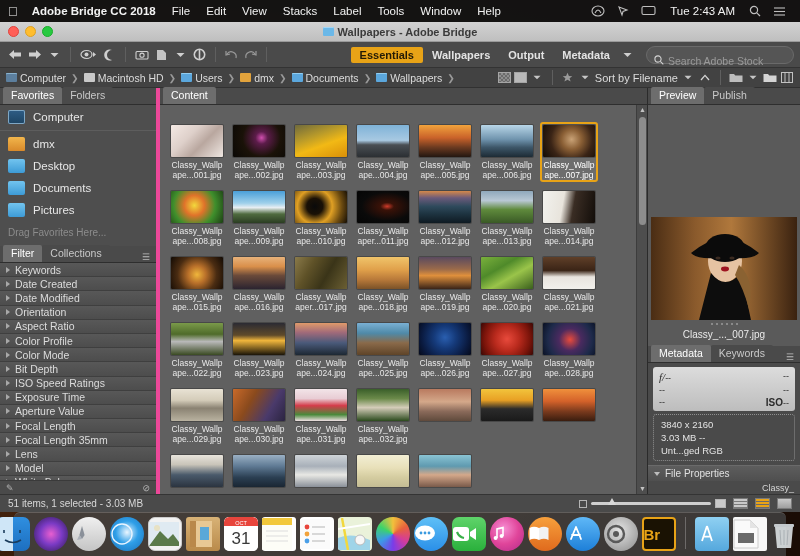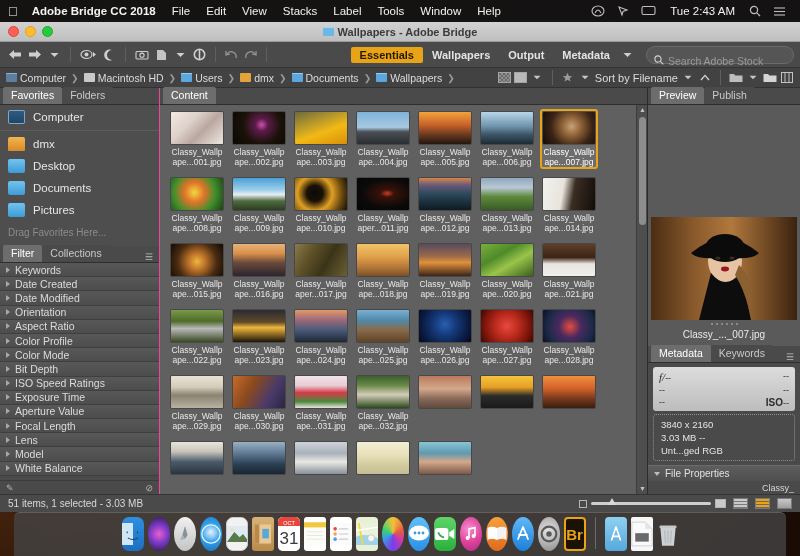--- a/index.html
+++ b/index.html
@@ -119,21 +119,21 @@
     padding-left:3px; position:relative;
   }
   .ptab {
     font-size:10.5px; color:#c9c9c9; padding:2px 8px 2px 8px;
     background:#4a4a4a; border-radius:2px 2px 0 0; line-height:13px;
   }
   .ptab.active { background:#6d6d6d; color:#fff; }
   .ptab-menu { margin-left:auto; color:#bdbdbd; font-size:9px; padding-right:6px; }
 
   
-  .leftcol { width:160px; flex:0 0 160px; display:flex; flex-direction:column; border-right:1px solid #ec4899; background:#fdba74;}
+  .leftcol { width:160px; flex:0 0 160px; display:flex; flex-direction:column; border-right:4px solid #ec4899; background:#fdba74;}
   .fav-list { background:#4e4e4e; flex:0 0 auto; padding:1px 0 0; }
   .fav-item { display:flex;align-items:center;gap:8px;padding:4px 8px;color:#e6e6e6;font-size:11.5px;}
   .fav-sep { height:1px;background:#5d5d5d;margin:2px 0; }
   .fav-ico { width:17px;height:14px;border-radius:2px;flex:0 0 auto;position:relative;}
   .fav-ico.computer{background:linear-gradient(#2f5d86,#1d4463);box-shadow:inset 0 0 0 1px #7fa7c4;}
   .fav-ico.home{background:linear-gradient(#f2b64c,#d8892a);border-radius:2px 2px 1px 1px;}
   .fav-ico.folder{background:linear-gradient(#72c4ef,#3d9bd6);}
   .drag-hint{color:#8c8c8c;font-size:10px;padding:6px 8px 8px;}
 
   .filter-panel { flex:1; display:flex; flex-direction:column; min-height:0; background:#4a4a4a;}
@@ -144,21 +144,21 @@
     background:linear-gradient(#585858,#4d4d4d);
     border-bottom:1px solid #3f3f3f;
   }
   .tri{width:0;height:0;border-left:4px solid #a8a8a8;border-top:3px solid transparent;border-bottom:3px solid transparent;flex:0 0 auto;}
   .filter-foot{height:14px;background:#4a4a4a;display:flex;align-items:center;justify-content:space-between;padding:0 6px;color:#b5b5b5;font-size:9px;border-top:1px solid #3a3a3a;}
 
   
   .centercol{flex:1;display:flex;flex-direction:column;min-width:0;background:#545454;border-right:1px solid #2b2b2b;}
   .content-area{
     flex:1;position:relative;overflow:hidden;background:#606060;
-    padding:4px 4px 0 6px;
+    padding:17px 4px 0 6px;
   }
   .grid{display:flex;flex-wrap:wrap;gap:0;}
   .cell{
     width:58px;margin:0 2px 6px 2px;
     display:flex;flex-direction:column;align-items:center;
     padding:3px 2px 2px;border-radius:3px;
   }
   .cell.selected{ border:2px solid #e8a317; background:#6d6d6d; padding:1px 0 0; }
   .thumb{
     width:52px;height:32px;border-radius:1px;
@@ -230,22 +230,22 @@
     position:absolute;bottom:0;left:0;width:800px;height:46px;
     display:flex;align-items:flex-end;justify-content:center;z-index:60;
   }
   .dock-bg{
     position:absolute;left:14px;right:14px;bottom:0;height:44px;
     background:rgba(68,68,68,0.80);
     border-top:1px solid rgba(255,255,255,0.18);
     border-radius:6px 6px 0 0;
   }
   .dock-items{position:relative;display:flex;align-items:flex-end;gap:4px;padding-bottom:5px;}
-  .dock-ico{width:22px;height:34px;border-radius:7px;position:relative;flex:0 0 auto;
-    display:flex;align-items:center;justify-content:center;font-size:9px;color:#fff;overflow:hidden;}
+  .dock-ico{width:34px;height:34px;border-radius:7px;position:relative;flex:0 0 auto;
+    display:flex;align-items:center;justify-content:flex-start;font-size:9px;color:#fff;overflow:hidden;}
   .dock-sep{width:1px;height:32px;background:rgba(255,255,255,.25);margin:0 5px 2px;}
   .run-dot{position:absolute;bottom:-4px;left:50%;transform:translateX(-50%);width:3px;height:3px;border-radius:50%;background:#e8e8e8;}
   .rnd{border-radius:50%;}
 </style>
 </head>
 <body>
 
 <div id="desktop"></div>
 
 <div id="menubar">
@@ -566,20 +566,24 @@
             <div class="filter-row">
               <span class="tri"></span>
               <span>Aperture Value</span>
             </div>
             <div class="filter-row">
               <span class="tri"></span>
               <span>Focal Length</span>
             </div>
             <div class="filter-row">
               <span class="tri"></span>
+              <span>Focal Length 35mm</span>
+            </div>
+            <div class="filter-row">
+              <span class="tri"></span>
               <span>Lens</span>
             </div>
             <div class="filter-row">
               <span class="tri"></span>
               <span>Model</span>
             </div>
             <div class="filter-row">
               <span class="tri"></span>
               <span>White Balance</span>
             </div>

